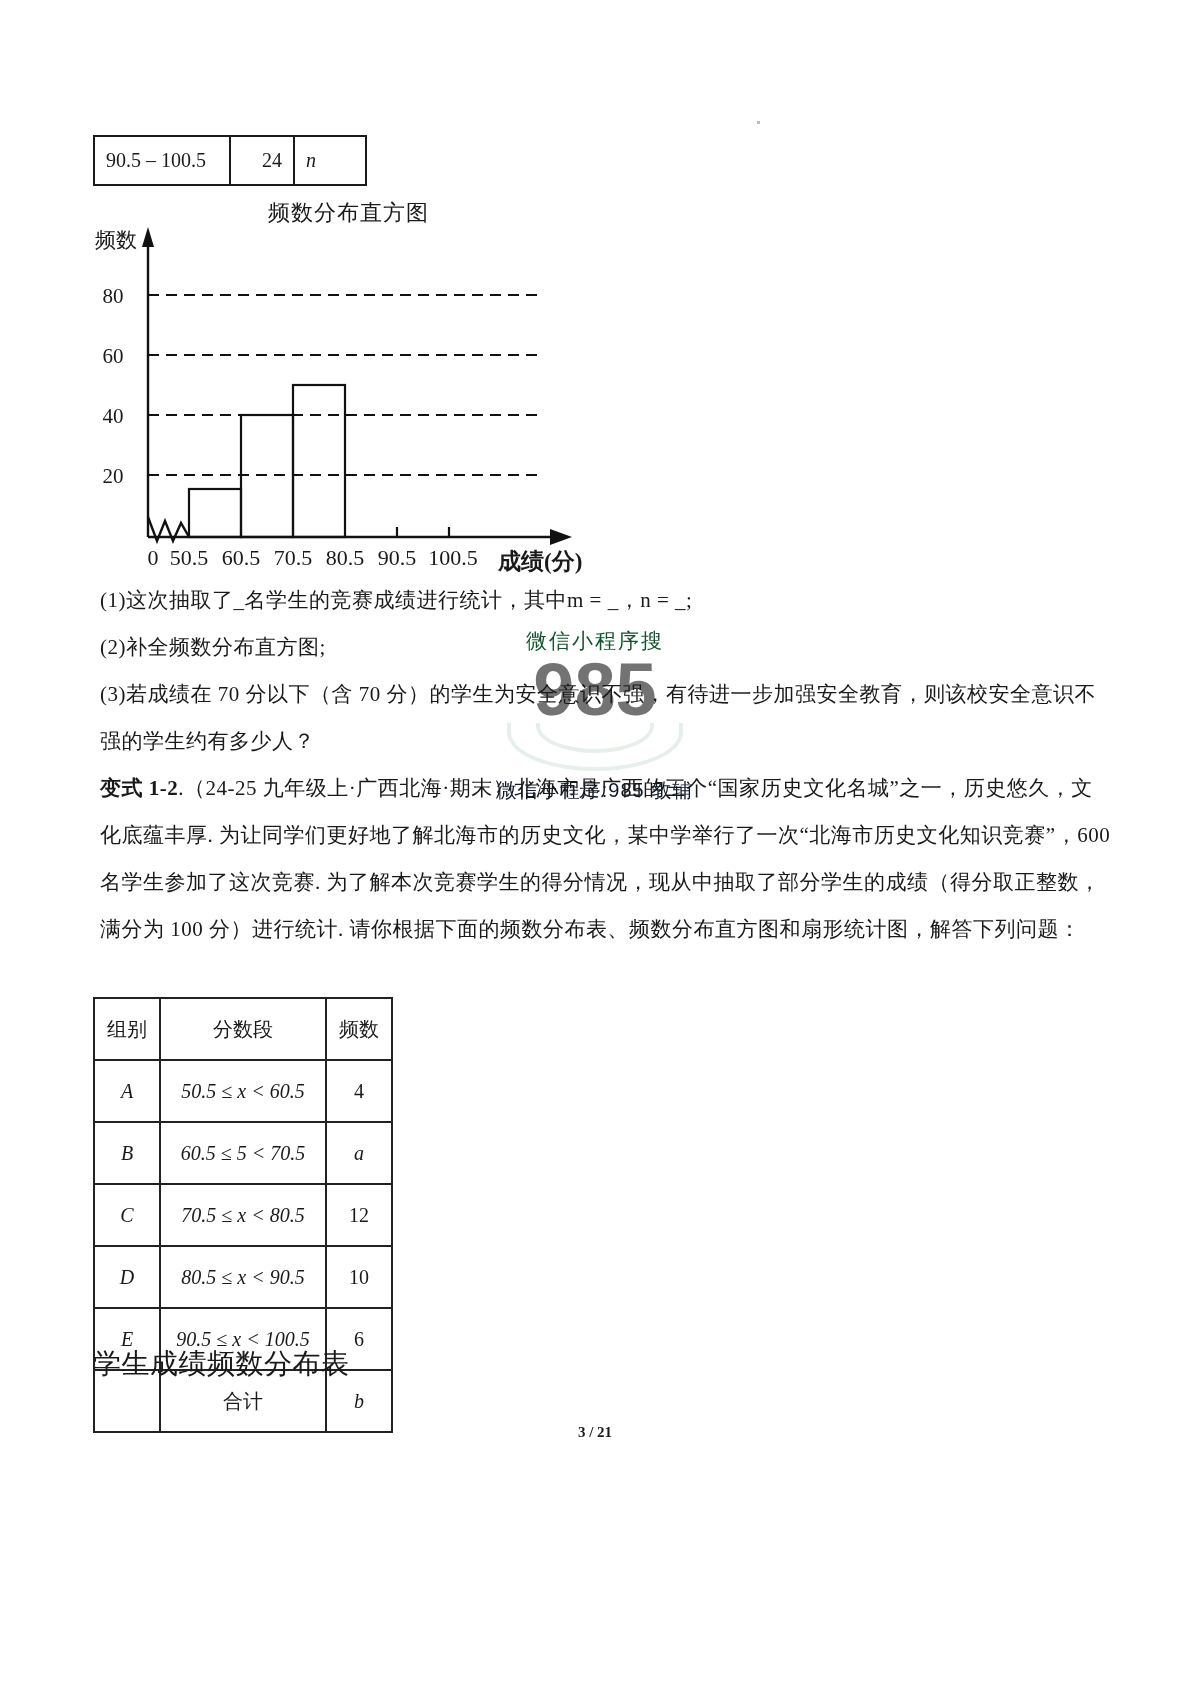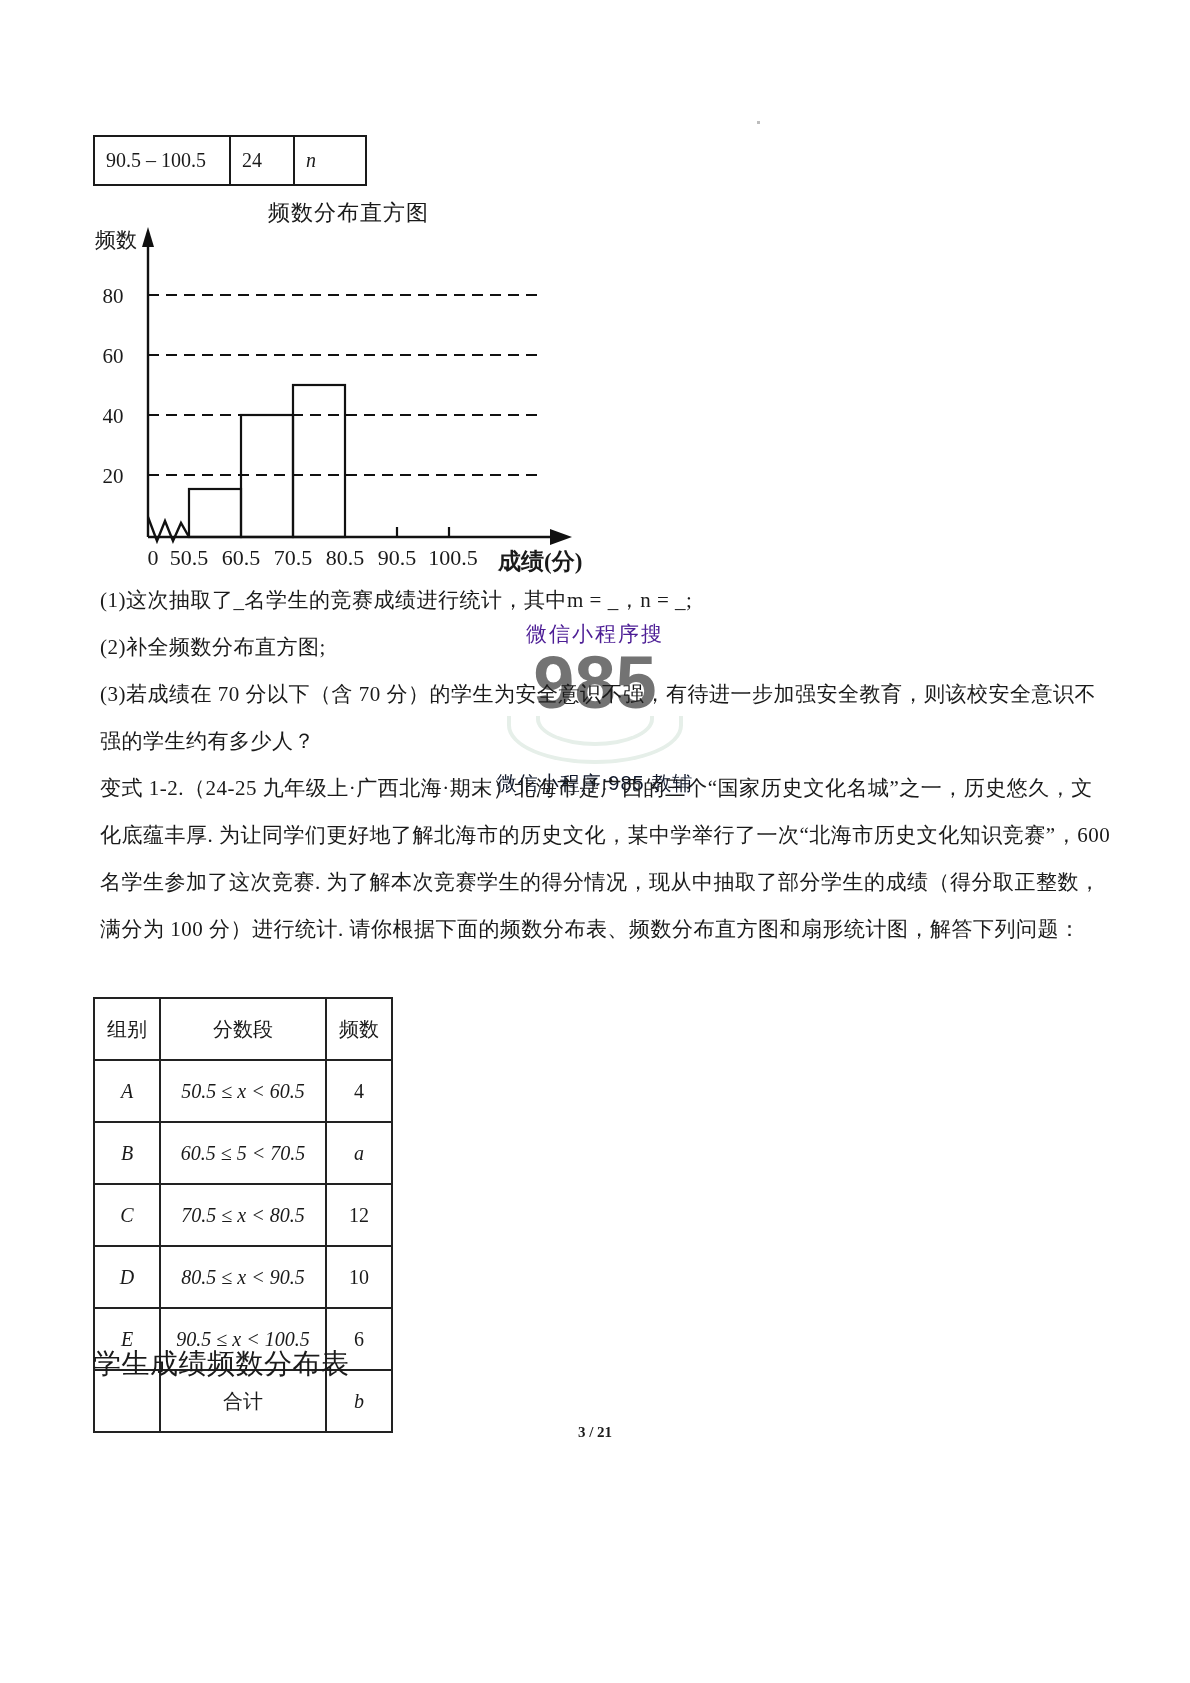--- a/index.html
+++ b/index.html
@@ -27,23 +27,24 @@
     top: 620px;
     width: 330px;
     height: 160px;
     pointer-events: none;
     user-select: none;
     z-index: 0;
   }
   .wm-top {
     text-align: center;
     font-size: 21px;
-    color: #4c1d95;
+    color: #14532d;
     letter-spacing: 2px;
     font-family: "Liberation Sans", sans-serif;
+    margin-top: 7px;
   }
   .wm-big {
     text-align: center;
     font-size: 74px;
     font-weight: bold;
     color: #737373;
     line-height: 0.95;
     font-family: "Liberation Sans", sans-serif;
   }
   .wm-book {
@@ -82,21 +83,21 @@
   }
   .top-table td {
     border: 2px solid #1a1a1a;
     height: 47px;
     font-size: 20px;
     padding: 0 11px;
     vertical-align: middle;
     white-space: nowrap;
   }
   .top-table td.c1 { width: 112px; }
-  .top-table td.c2 { width: 40px; }
+  .top-table td.c2 { width: 40px; text-align: right; }
   .top-table td.c3 { width: 48px; }
   .ital { font-style: italic; }
 
   
   .chart-title {
     position: absolute;
     left: 268px;
     top: 198px;
     font-size: 22px;
     letter-spacing: 1px;
@@ -112,21 +113,21 @@
 
   
   .para {
     position: absolute;
     font-size: 21px;
     line-height: 1.0;
     letter-spacing: 0.5px;
     white-space: nowrap;
     margin-left: 7px;
   }
-  .bold { font-weight: normal; text-align: right; }
+  .bold { font-weight: bold; text-align: right; }
 
   
   .freq-table {
     position: absolute;
     left: 93px;
     top: 997px;
     border-collapse: collapse;
   }
   .freq-table td {
     border: 2px solid #222;

